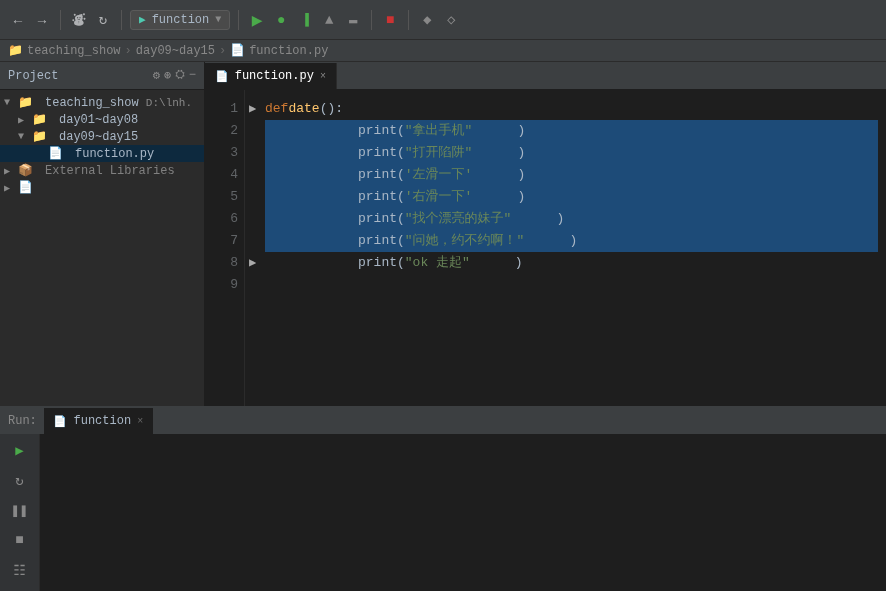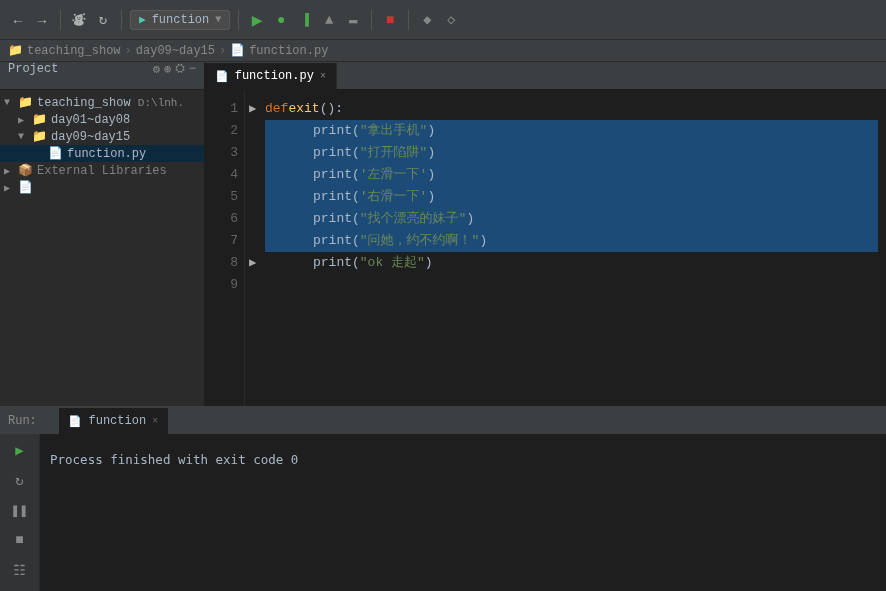--- a/index.html
+++ b/index.html
@@ -75,21 +75,21 @@
       width: 205px;
       background: #2b2b2b;
       border-right: 1px solid #1e1e1e;
       display: flex;
       flex-direction: column;
     }
     #sidebar-tabs {
       height: 28px;
       background: #3c3f41;
       display: flex;
-      align-items: flex-start;
+      align-items: center;
       padding: 0 8px;
       gap: 8px;
       font-size: 12px;
       border-bottom: 1px solid #1e1e1e;
     }
     .sidebar-tab-label {
       color: #a9b7c6;
       font-size: 12px;
     }
     .sidebar-tab-icons {
@@ -110,21 +110,21 @@
       display: flex;
       align-items: center;
       padding: 1px 0;
       cursor: pointer;
       white-space: nowrap;
     }
     .tree-item.selected { background: #0d293e; }
     .tree-indent { display: inline-block; }
     .tree-arrow { width: 14px; display: inline-block; color: #888; font-size: 10px; }
     .tree-icon { width: 16px; display: inline-block; font-size: 12px; margin-right: 3px; }
-    .tree-label { color: #a9b7c6; }
+    .tree-label { color: #a9b7c6; margin-left: 8px; }
     .tree-label.gray { color: #808080; }
     .folder-icon { color: #d4b55f; }
     .py-icon { color: #4ec9b0; }
 
     
     #editor-area {
       flex: 1;
       display: flex;
       flex-direction: column;
       background: #1e1e1e;
@@ -189,21 +189,21 @@
       align-items: flex-start;
       height: 22px;
       position: relative;
     }
     .code-line.selected-line {
       background: #1d4b78;
     }
     .kw-def { color: #cc7832; }
     .kw-fn { color: #ffc66d; }
     .kw-paren { color: #a9b7c6; }
-    .kw-print { color: #a9b7c6; }
+    .kw-print { color: #a9b7c6; margin-left: 45px; }
     .kw-str { color: #6a8759; }
     .indent { display: inline-block; width: 48px; }
 
     
     #editor-status {
       height: 22px;
       background: #3c3f41;
       display: flex;
       align-items: center;
       padding: 0 12px;
@@ -415,21 +415,21 @@
         <div>9</div>
       </div>
 
       <div id="code-content">
 
         <div style="position:absolute;left:4px;top:8px;color:#aaa;font-size:12px;">▶</div>
         <div style="position:absolute;left:4px;top:8px+22*7px;color:#aaa;font-size:12px;"></div>
 
         <div class="code-line">
           <span class="kw-def">def </span>
-            <span class="kw-fn">exit</span>
+            <span class="kw-fn">date</span>
             <span class="kw-paren">():</span>
         </div>
 
         <div class="code-line selected-line">
           <span class="indent"></span>
           <span class="kw-print">print(</span>
             <span class="kw-str">"拿出手机"</span>
             <span class="kw-print">)</span>
         </div>
 
@@ -483,35 +483,34 @@
     </div>
 
     <div id="editor-status">
       <span>date()</span>
     </div>
   </div>
 </div>
 
 <div id="bottom-panel">
   <div id="bottom-tabs">
-    <span style="color:#888;font-size:12px;margin-right:20px;">Run:</span>
+    <span style="color:#888;font-size:12px;margin-right:5px;">Run:</span>
     <div class="bottom-tab active">
       <span style="color:#4ec9b0;font-size:11px;">📄</span>
       <span>function</span>
       <span class="bottom-tab-close">×</span>
     </div>
   </div>
   <div id="bottom-content">
     <div id="bottom-toolbar">
       <div class="bottom-tool-icon" style="color:#4aaa4a;">▶</div>
       <div class="bottom-tool-icon">↻</div>
       <div class="bottom-tool-icon">❚❚</div>
       <div class="bottom-tool-icon">■</div>
       <div class="bottom-tool-icon">☷</div>
       <div class="bottom-tool-icon">☷</div>
 
     </div>
     <div id="console-output">
       <div style="height:10px;"></div>
-      <div class="console-success">Process finished with exit code 0</div>
     </div>
   </div>
 </div>
 
 </body></html>

